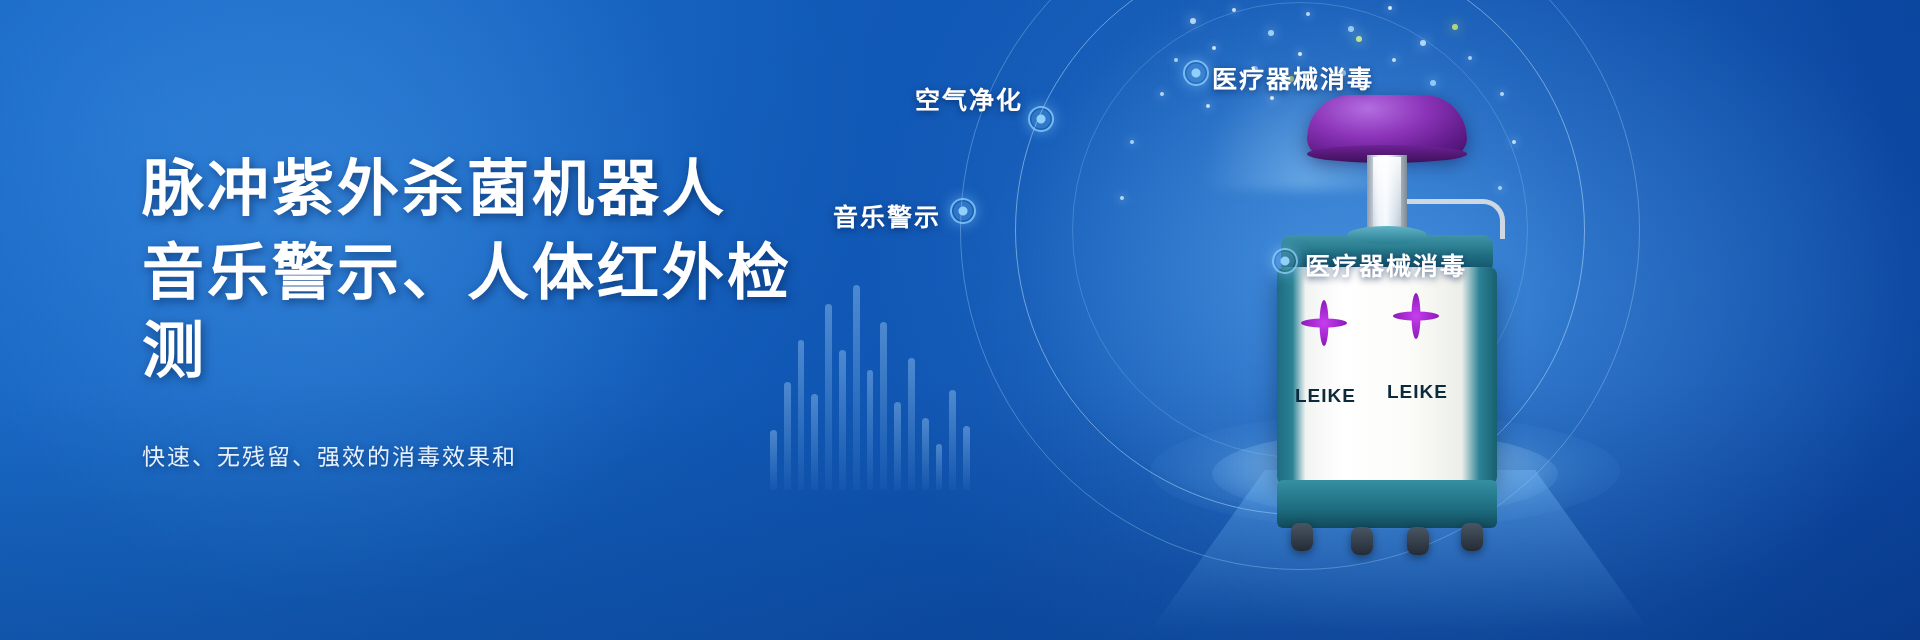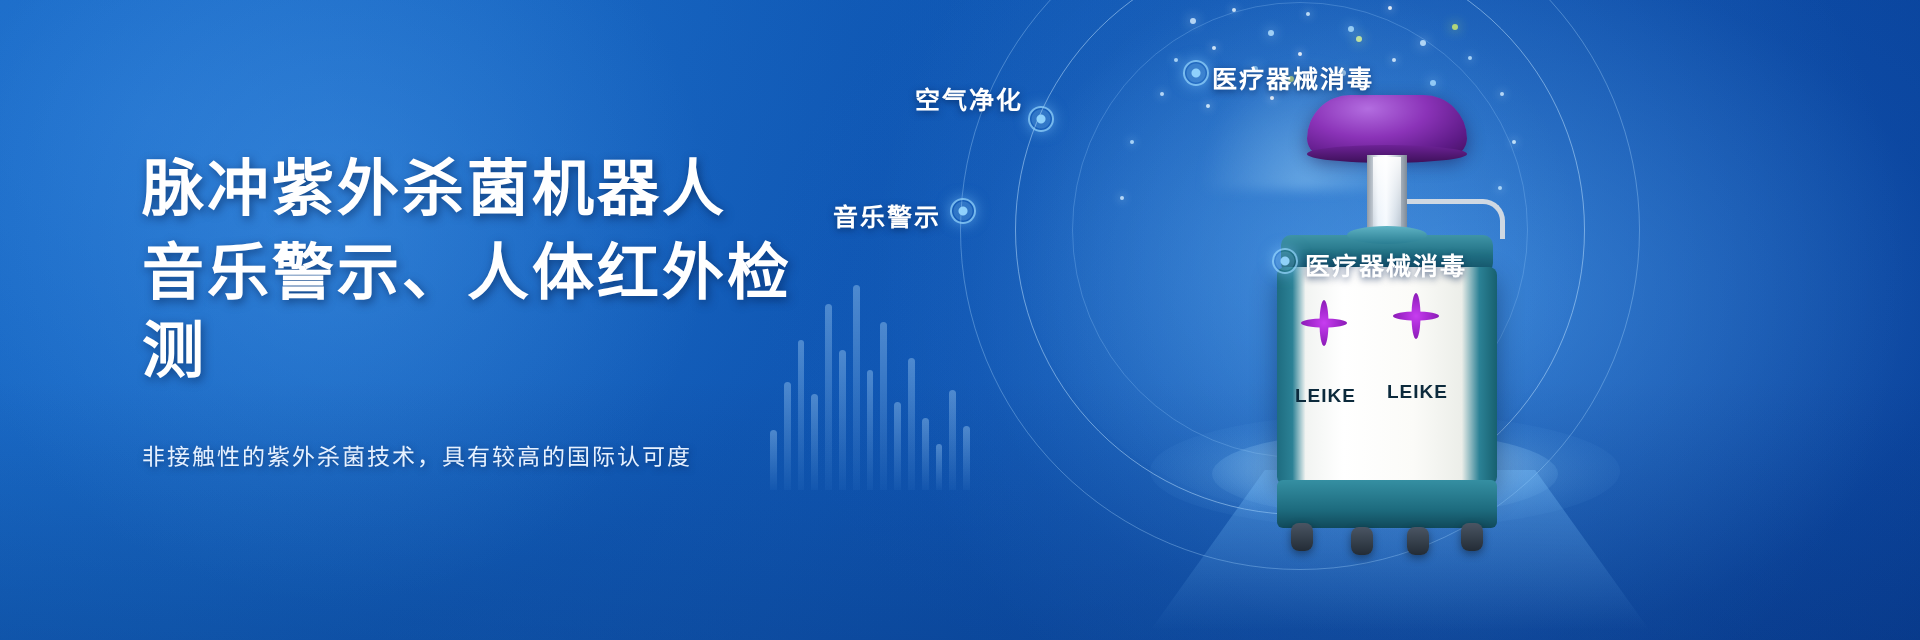--- a/index.html
+++ b/index.html
@@ -211,17 +211,17 @@
 
   <div class="tag" style="left:915px;top:80px;">空气净化</div>
   <div class="tag" style="left:1212px;top:59px;">医疗器械消毒</div>
   <div class="tag" style="left:833px;top:197px;">音乐警示</div>
   <div class="tag" style="left:1305px;top:246px;">医疗器械消毒</div>
 
   <div class="copy">
     <div class="h1">脉冲紫外杀菌机器人</div>
     <div class="h1 second">音乐警示、人体红外检测</div>
     <div class="sub">
-      <div>非接触性的紫外杀菌技术，具有较高的国际认可度</div>
+      <div>快速、无残留、强效的消毒效果和</div>
     </div>
   </div>
 
 </div>
 
 </body></html>

